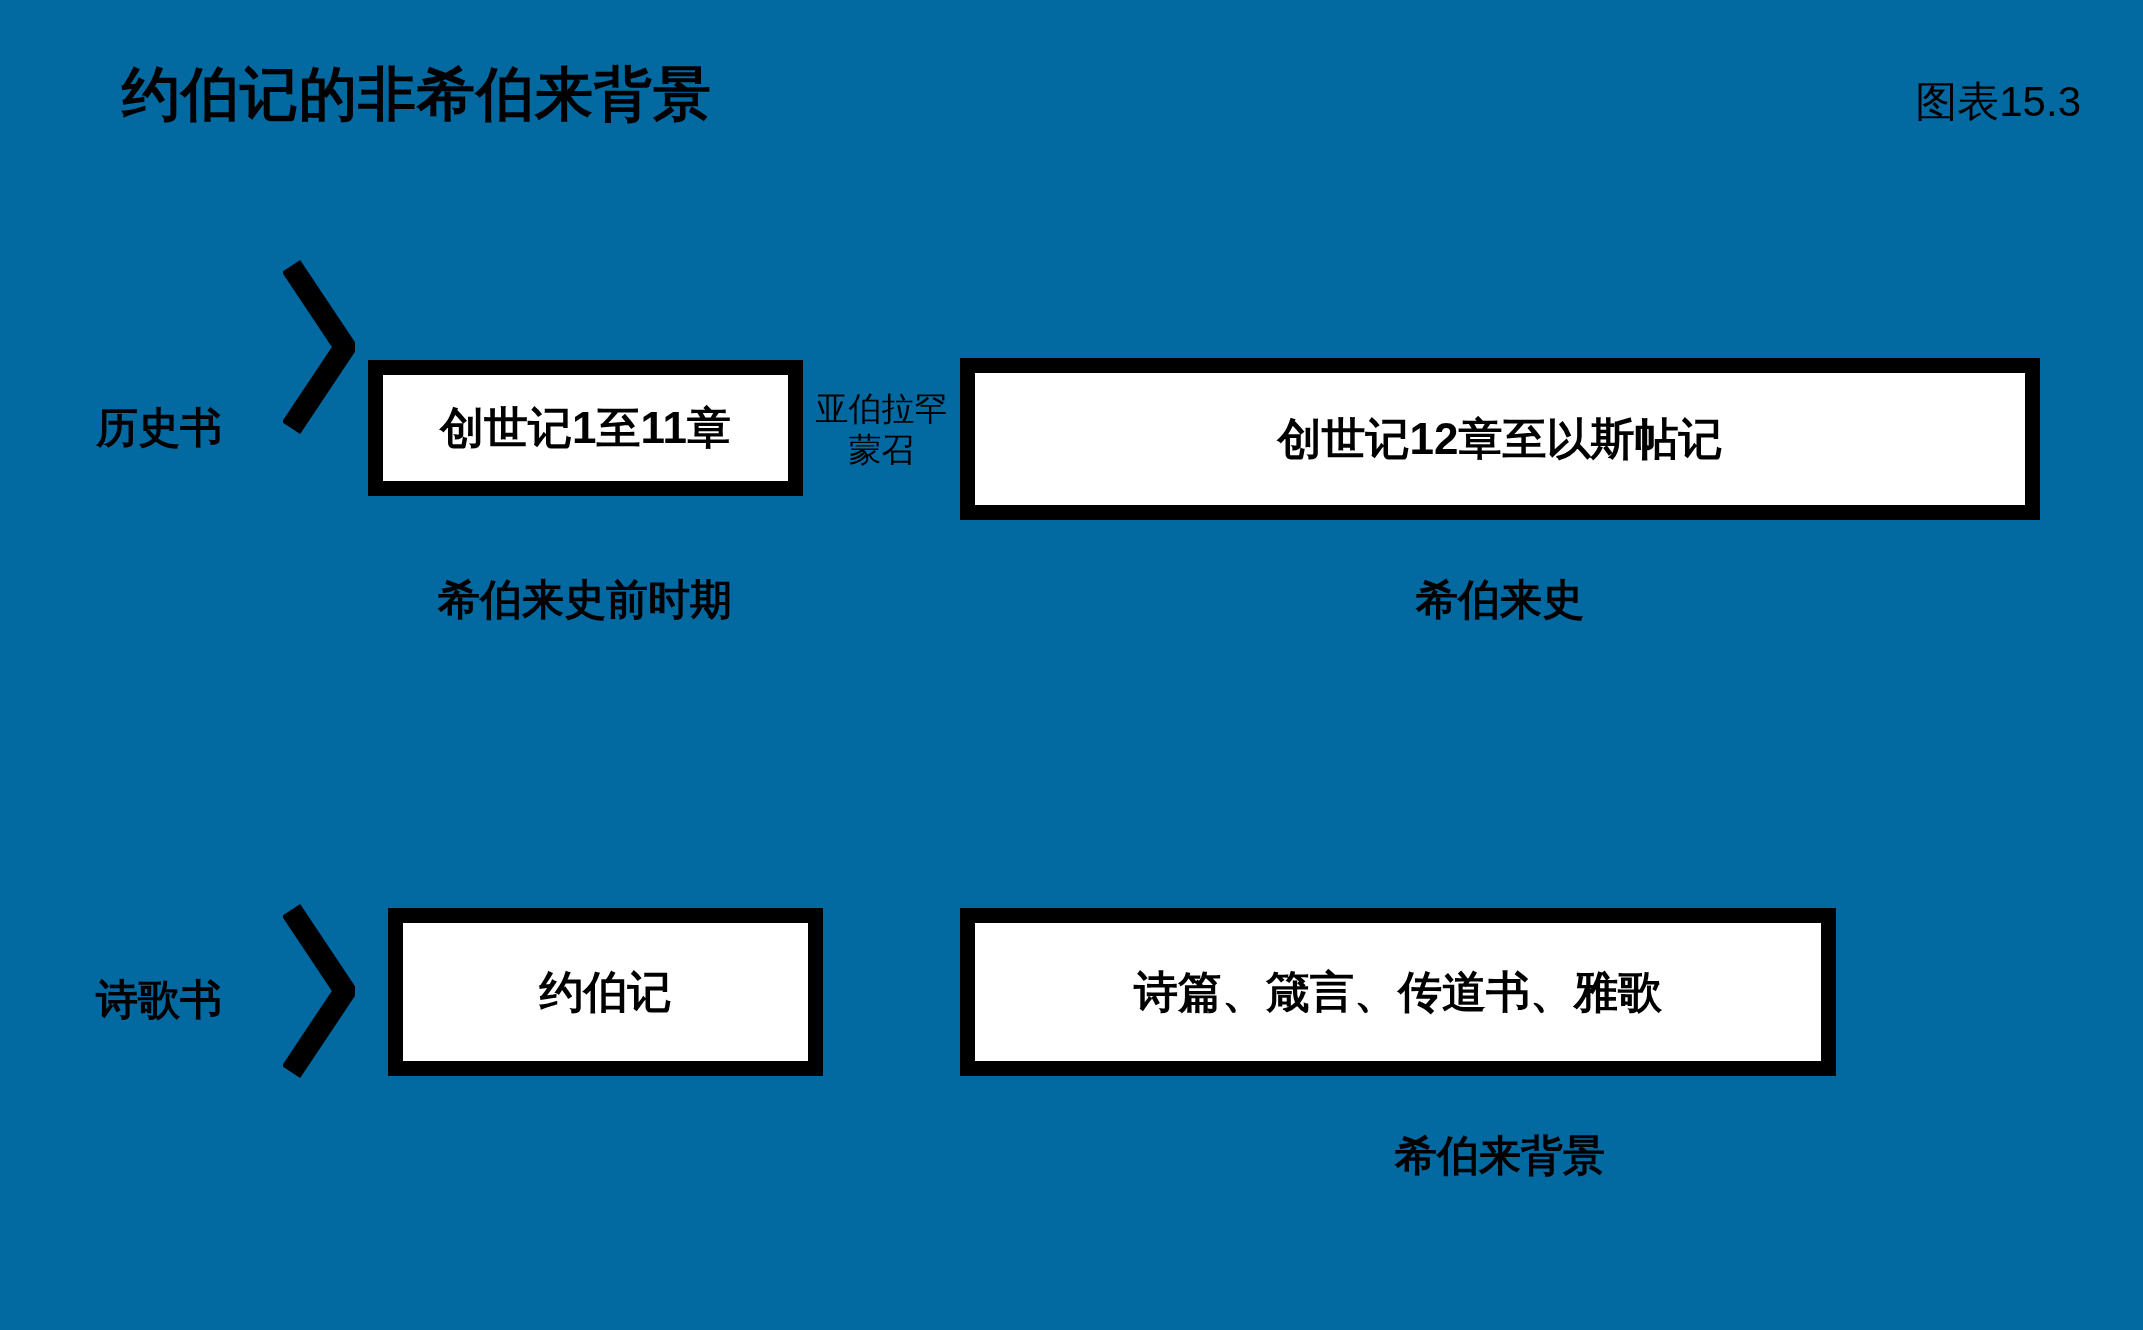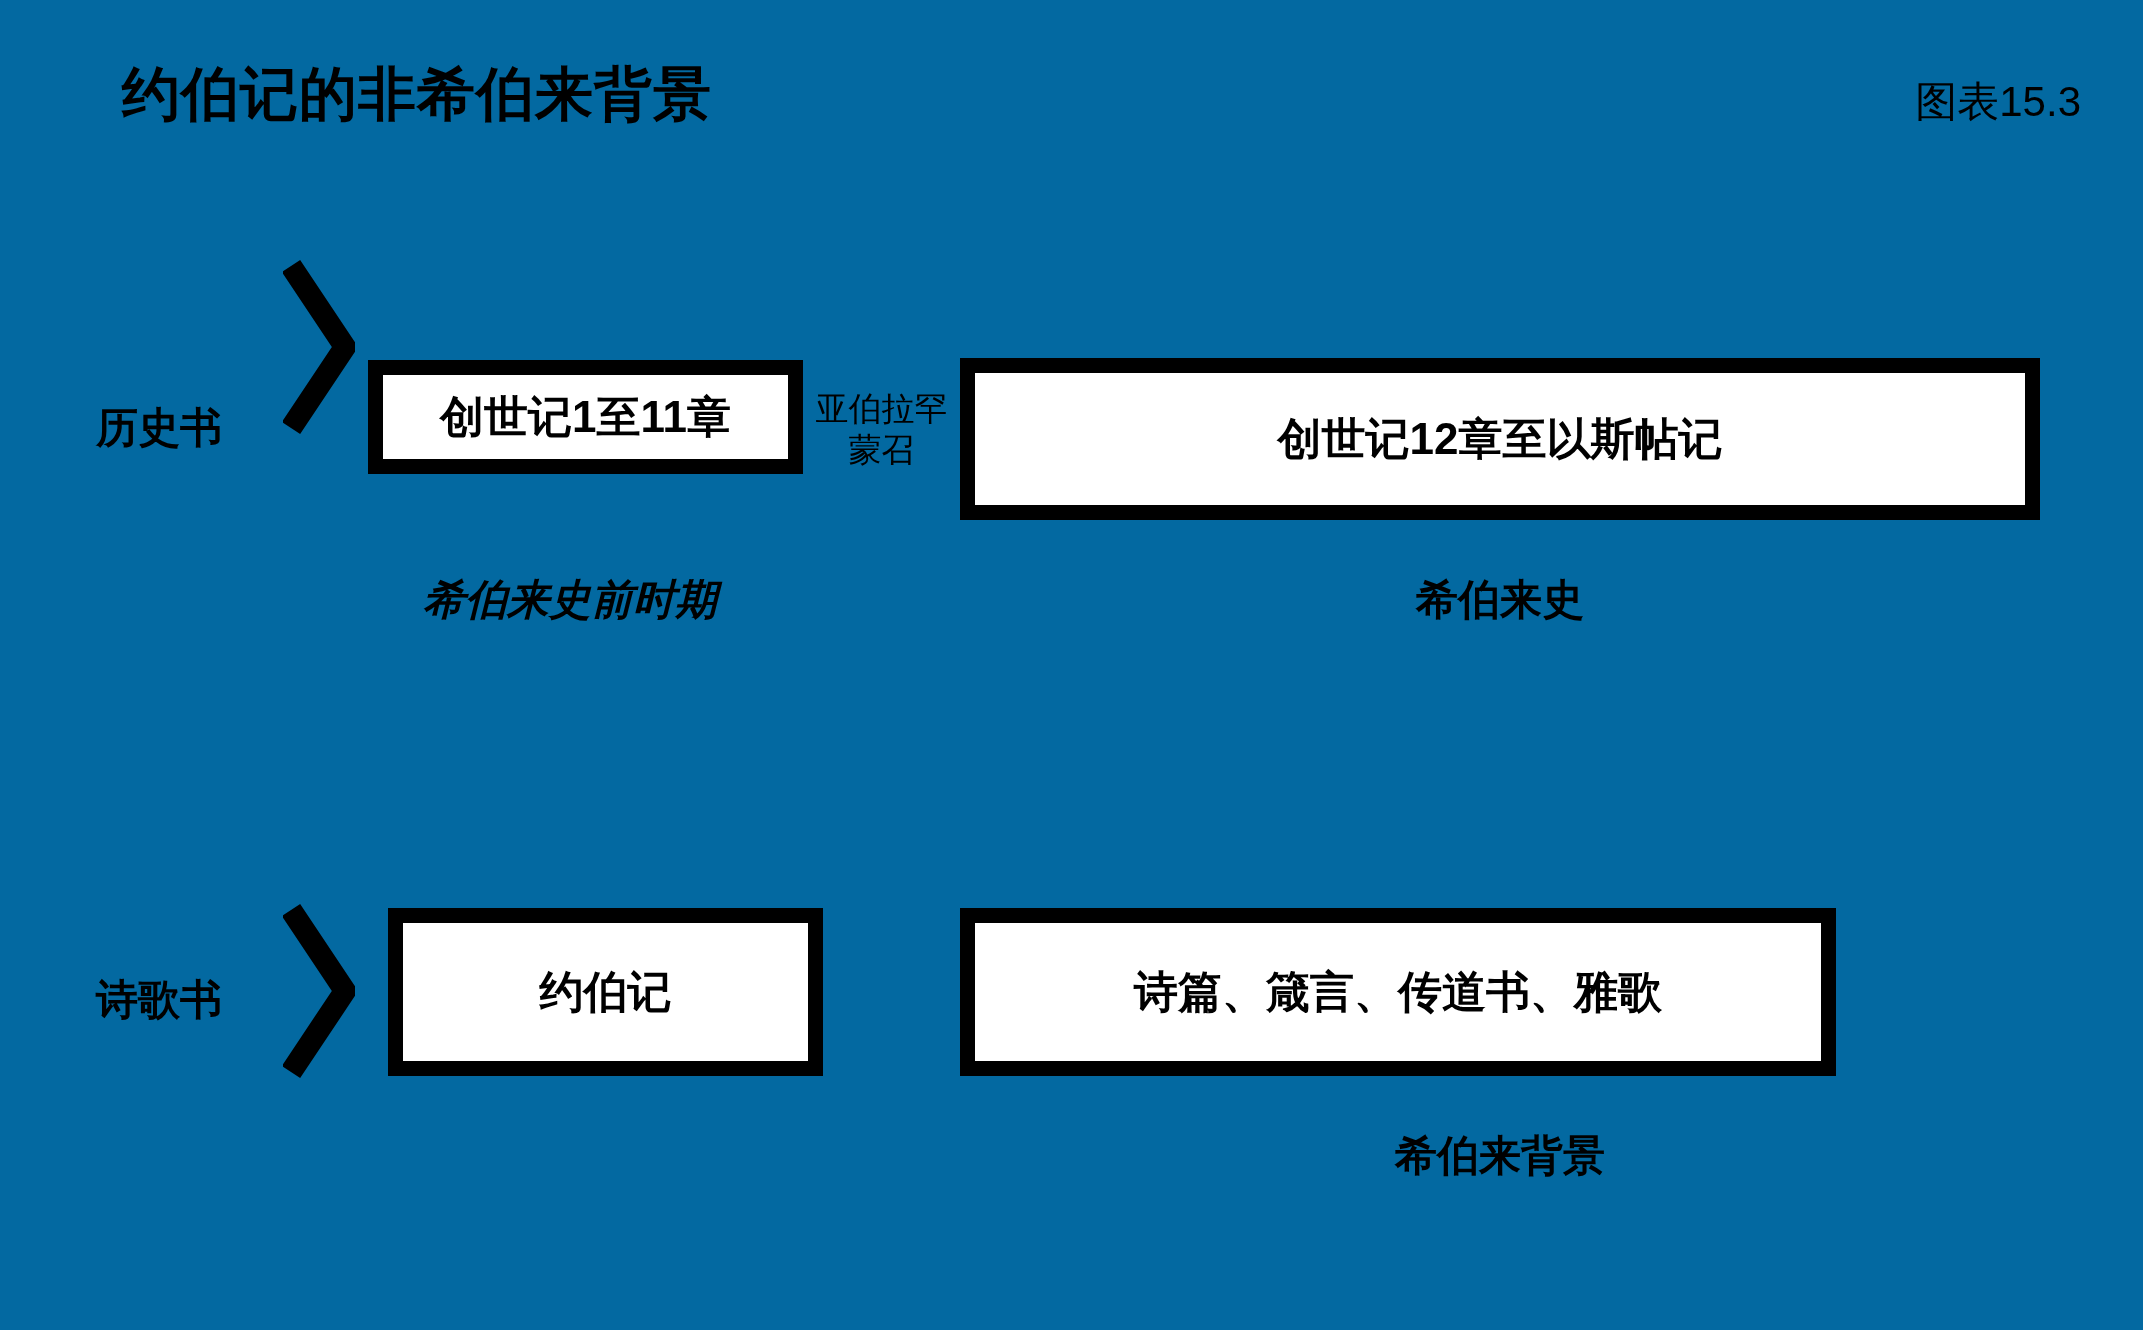--- a/index.html
+++ b/index.html
@@ -76,21 +76,21 @@
     font-size: 44px;
     font-weight: 700;
     white-space: nowrap;
     line-height: 1.15;
     text-align: center;
   }
 
   
   .box.hist-pre {
     left: 368px;  top: 360px;
-    width: 435px; height: 114px;
+    width: 435px; height: 136px;
   }
   .box.hist-main {
     left: 960px;  top: 358px;
     width: 1080px; height: 162px;
   }
   
   .box.poet-job {
     left: 388px;  top: 908px;
     width: 435px; height: 168px;
   }
@@ -115,21 +115,21 @@
 
   
   .caption {
     position: absolute;
     font-size: 42px;
     font-weight: 700;
     white-space: nowrap;
     text-align: center;
     transform: translateX(-50%);
   }
-  .caption.c1 { left: 570px;  top: 572px; font-style: italic; }
+  .caption.c1 { left: 585px;  top: 572px; }
   .caption.c2 { left: 1500px; top: 572px; }
   .caption.c3 { left: 585px;  top: 1128px; }
   .caption.c4 { left: 1500px; top: 1128px; }
 </style>
 </head>
 <body>
 
 <div id="canvas">
 
   <div class="doc-title">约伯记的非希伯来背景</div>

